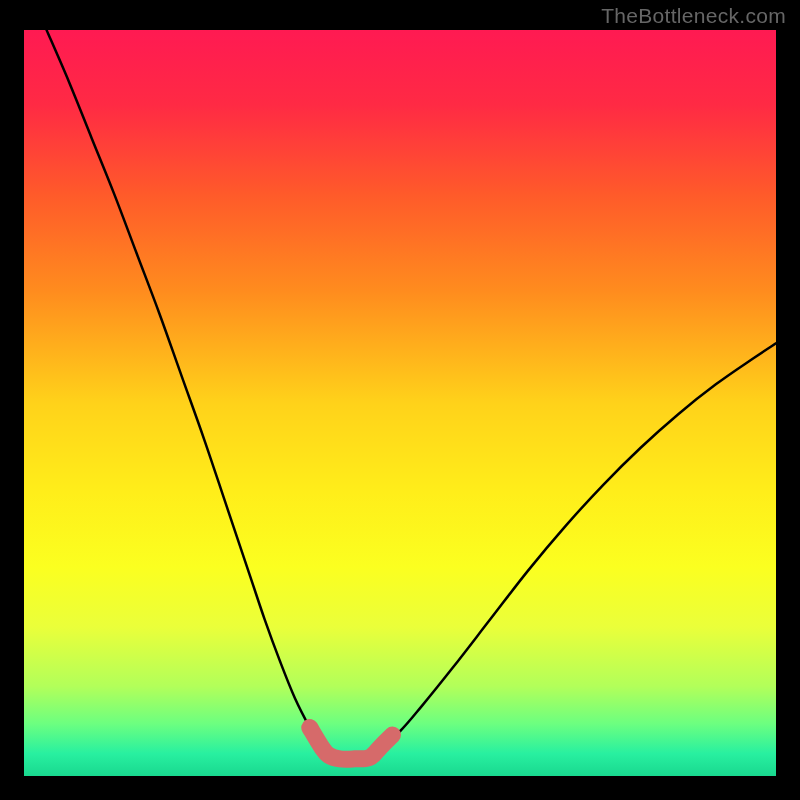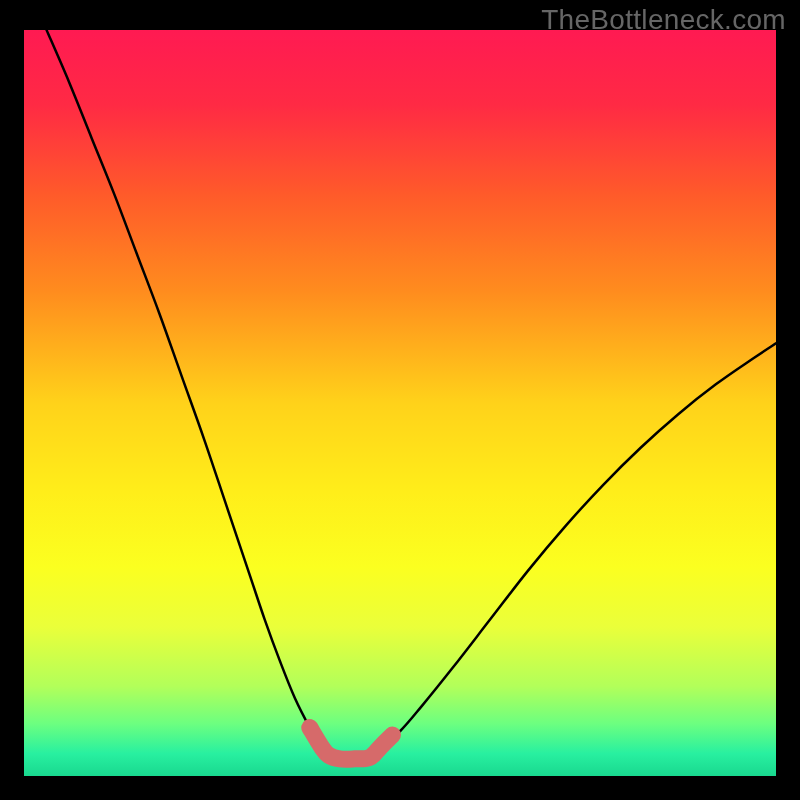--- a/index.html
+++ b/index.html
@@ -15,21 +15,21 @@
     position: relative;
     width: 800px;
     height: 800px;
     background: #000;
   }
   .watermark {
     position: absolute;
     top: 4px;
     right: 14px;
     color: #666666;
-    font-size: 28px;
+    font-size: 21px;
     font-weight: 500;
     letter-spacing: 0.3px;
     z-index: 5;
   }
   .plot-area {
     position: absolute;
     
     left: 24px;
     top: 30px;
     width: 752px;

